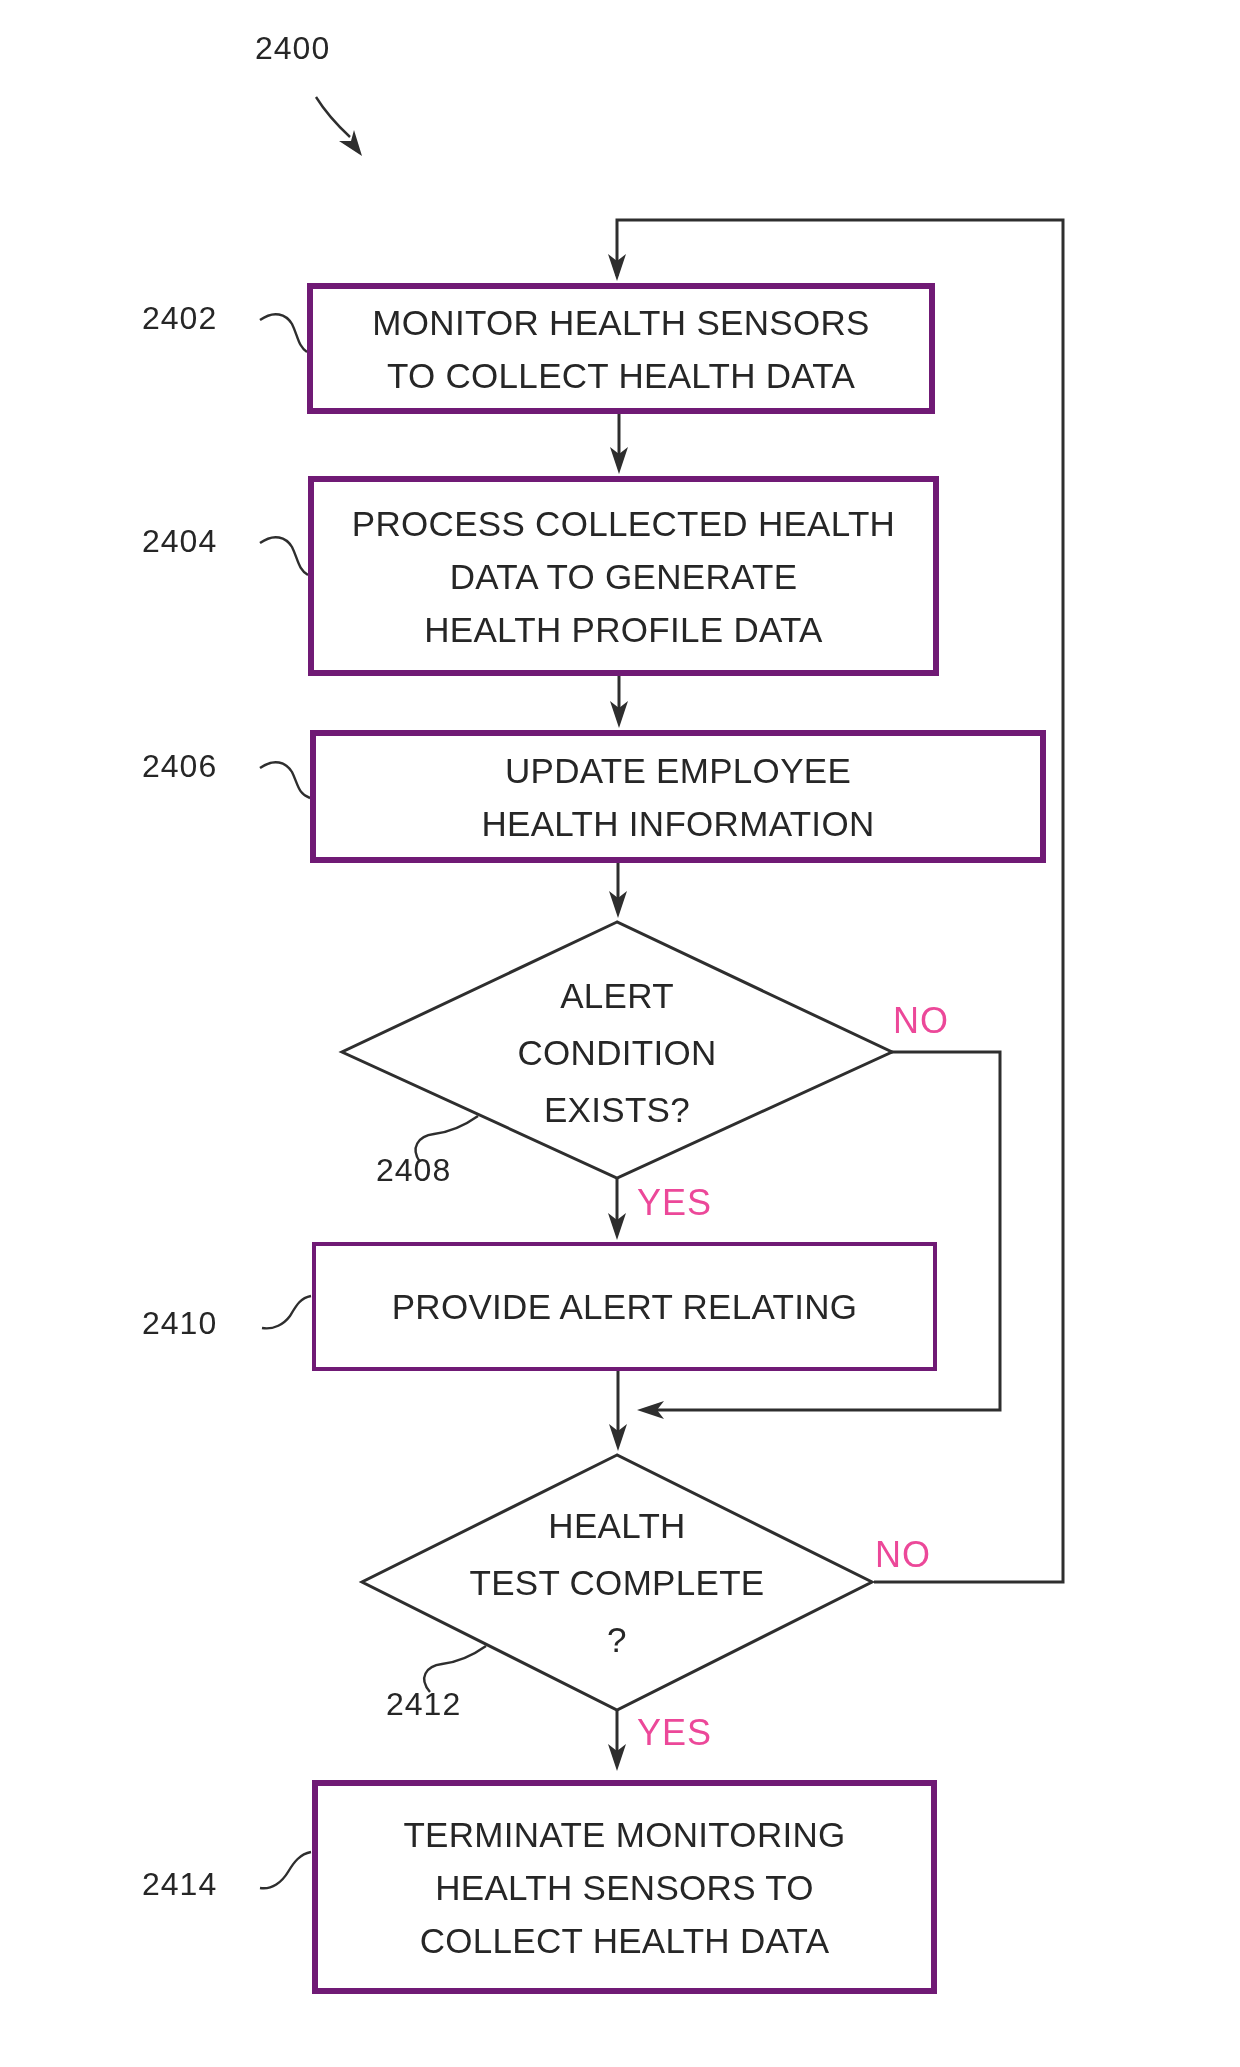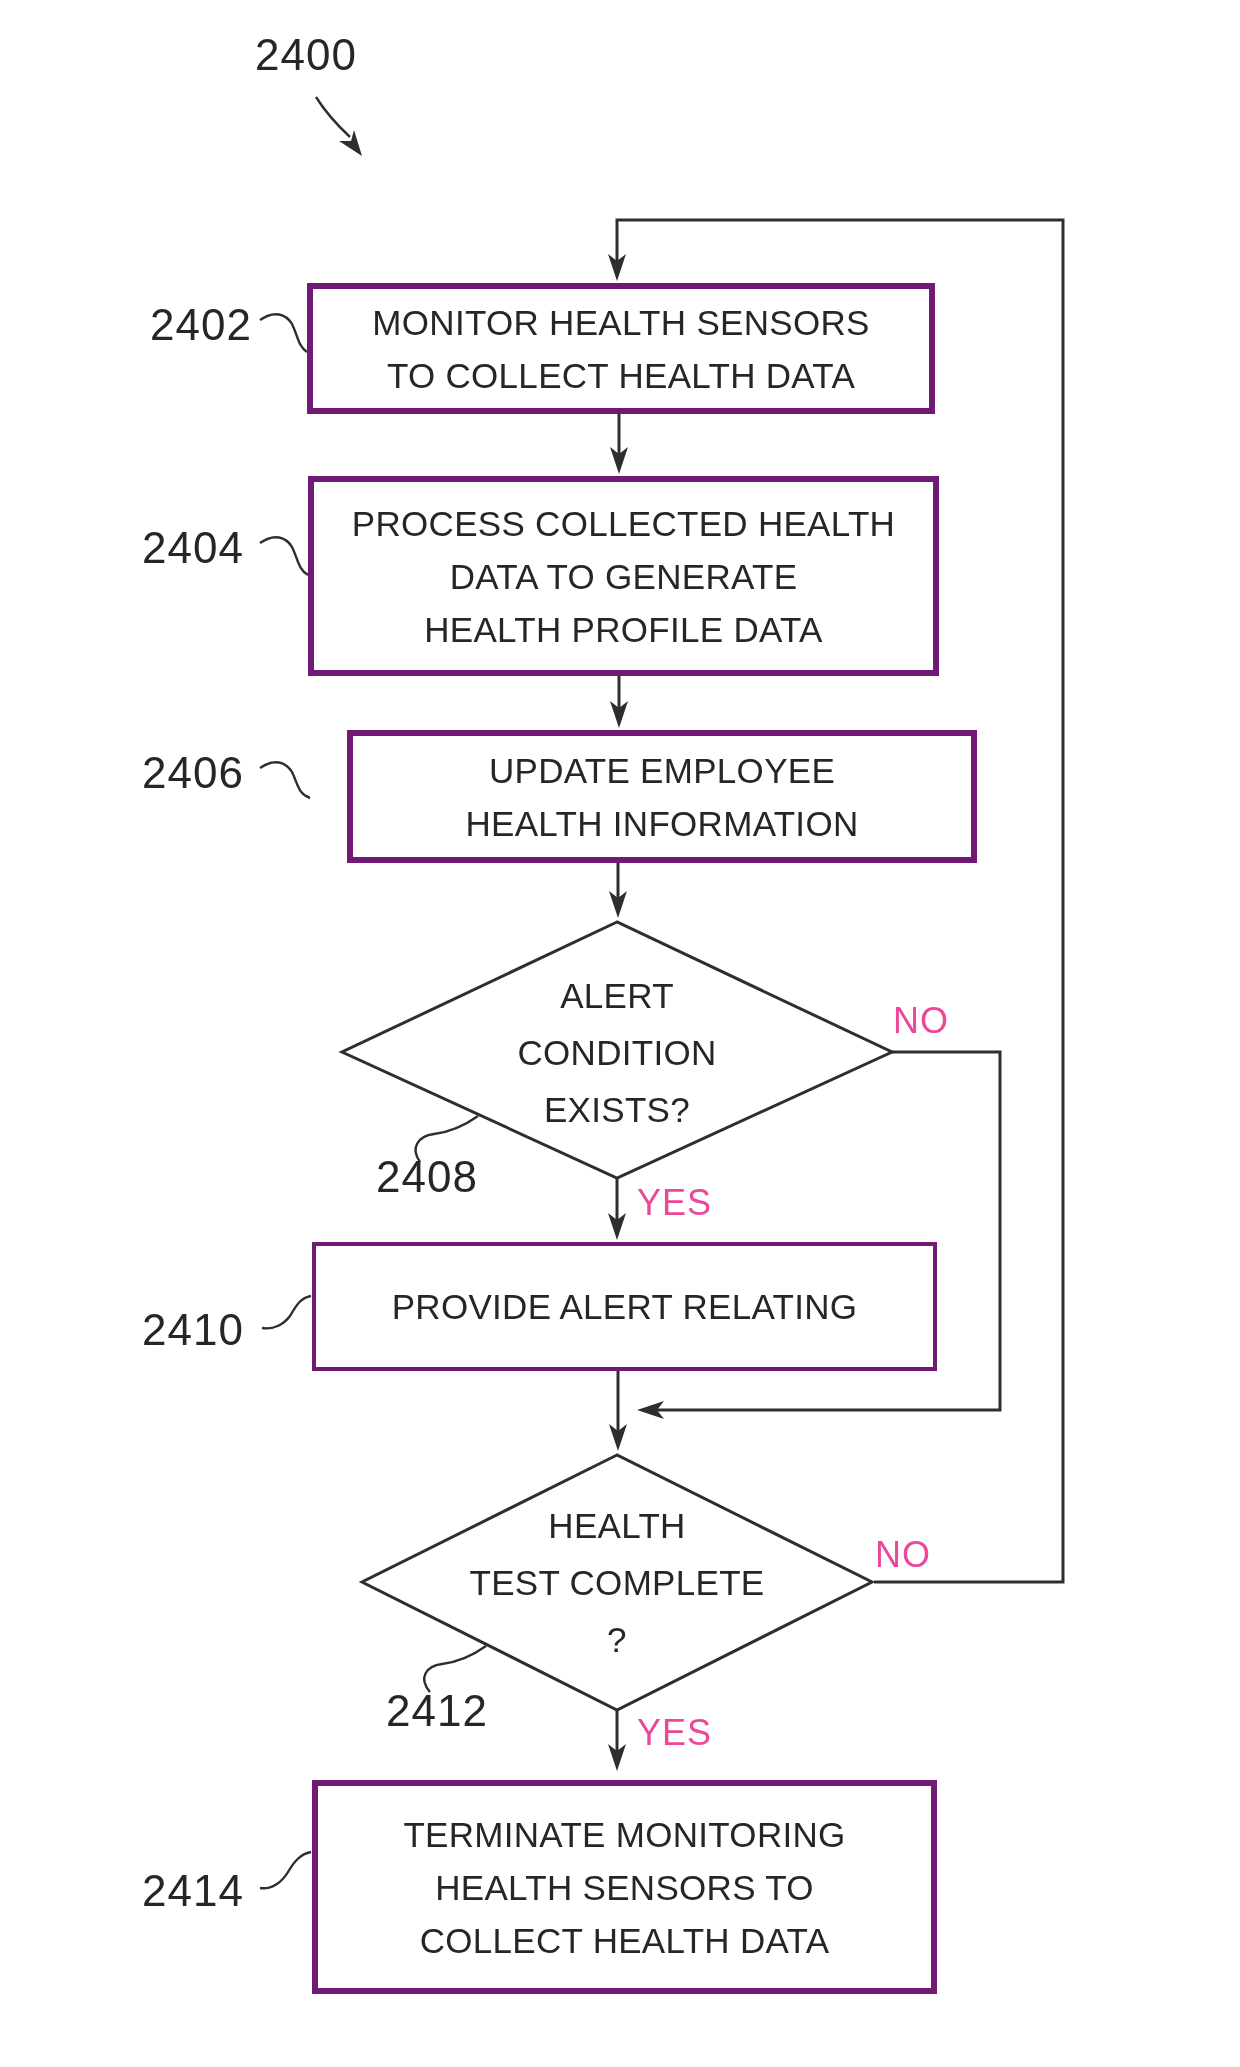--- a/index.html
+++ b/index.html
@@ -5,21 +5,21 @@
   html,body{margin:0;padding:0;background:#fff;}
   #canvas{position:relative;width:1240px;height:2067px;background:#ffffff;overflow:hidden;
           font-family:"Liberation Sans",sans-serif;color:#262626;}
   svg.wire{position:absolute;left:0;top:0;z-index:1;}
   .node{position:absolute;z-index:2;display:flex;flex-direction:column;align-items:center;justify-content:center;
         text-align:center;box-sizing:border-box;}
   .process{border:6px solid #701a75;background:#fff;}
   .bl{font-size:35px;line-height:53px;letter-spacing:0.3px;white-space:nowrap;color:#262626;}
   .decision-text{background:transparent;}
   .decision-text .bl{line-height:57px;}
-  .ref{position:absolute;z-index:2;font-size:44px;letter-spacing:1px;color:#262626;white-space:nowrap;}
+  .ref{position:absolute;z-index:2;font-size:32px;letter-spacing:1px;color:#262626;white-space:nowrap;}
   .branch{position:absolute;z-index:2;font-size:36px;letter-spacing:1px;color:#ec4899;white-space:nowrap;}
 </style>
 </head>
 <body>
 
 <div id="canvas">
 
   <svg class="wire" width="1240" height="2067" viewBox="0 0 1240 2067">
     <g stroke="#2e2e2e" stroke-width="3" fill="none">
 
@@ -57,35 +57,35 @@
       <path d="M 617,1240 L 608,1213 L 617,1220 L 626,1213 Z"></path>
       <path d="M 618,1451 L 609,1424 L 618,1431 L 627,1424 Z"></path>
       <path d="M 617,1771 L 608,1744 L 617,1751 L 626,1744 Z"></path>
       <path d="M 637,1410 L 664,1401 L 657,1410 L 664,1419 Z"></path>
       <path d="M 362,156 L 339,141 L 351,141 L 354,130 Z"></path>
     </g>
   </svg>
 
   <div class="ref" style="left:255px;top:30px;">2400</div>
 
-  <div class="ref" style="left:150px;top:300px;">2402</div>
+  <div class="ref" style="left:142px;top:300px;">2402</div>
   <div class="node process" style="left:307px;top:283px;width:628px;height:131px;">
     <div class="bl">MONITOR HEALTH SENSORS</div>
     <div class="bl">TO COLLECT HEALTH DATA</div>
   </div>
 
   <div class="ref" style="left:142px;top:523px;">2404</div>
   <div class="node process" style="left:308px;top:476px;width:631px;height:200px;">
     <div class="bl">PROCESS COLLECTED HEALTH</div>
     <div class="bl">DATA TO GENERATE</div>
     <div class="bl">HEALTH PROFILE DATA</div>
   </div>
 
   <div class="ref" style="left:142px;top:748px;">2406</div>
-  <div class="node process" style="left:310px;top:730px;width:630px;height:133px;margin-left:37px;">
+  <div class="node process" style="left:310px;top:730px;width:736px;height:133px;">
     <div class="bl">UPDATE EMPLOYEE</div>
     <div class="bl">HEALTH INFORMATION</div>
   </div>
 
   <div class="ref" style="left:376px;top:1152px;">2408</div>
   <div class="node decision-text" style="left:342px;top:967px;width:550px;height:171px;">
     <div class="bl">ALERT</div>
     <div class="bl">CONDITION</div>
     <div class="bl">EXISTS?</div>
   </div>

